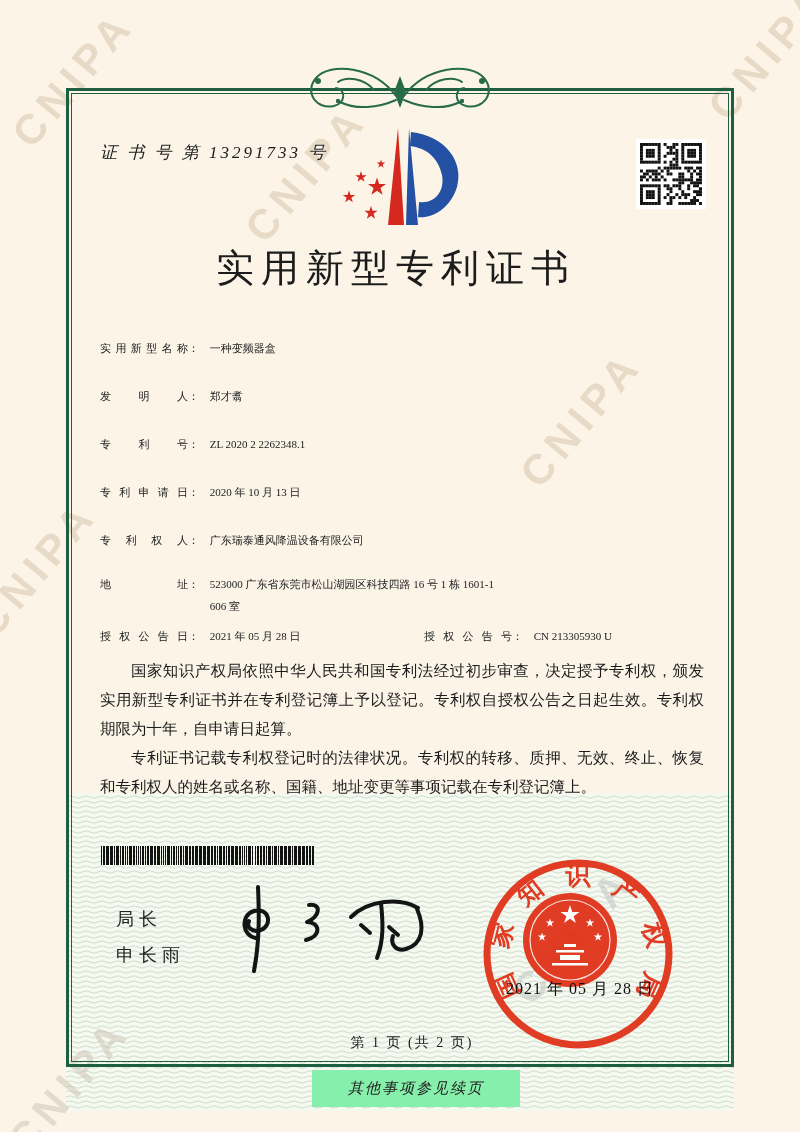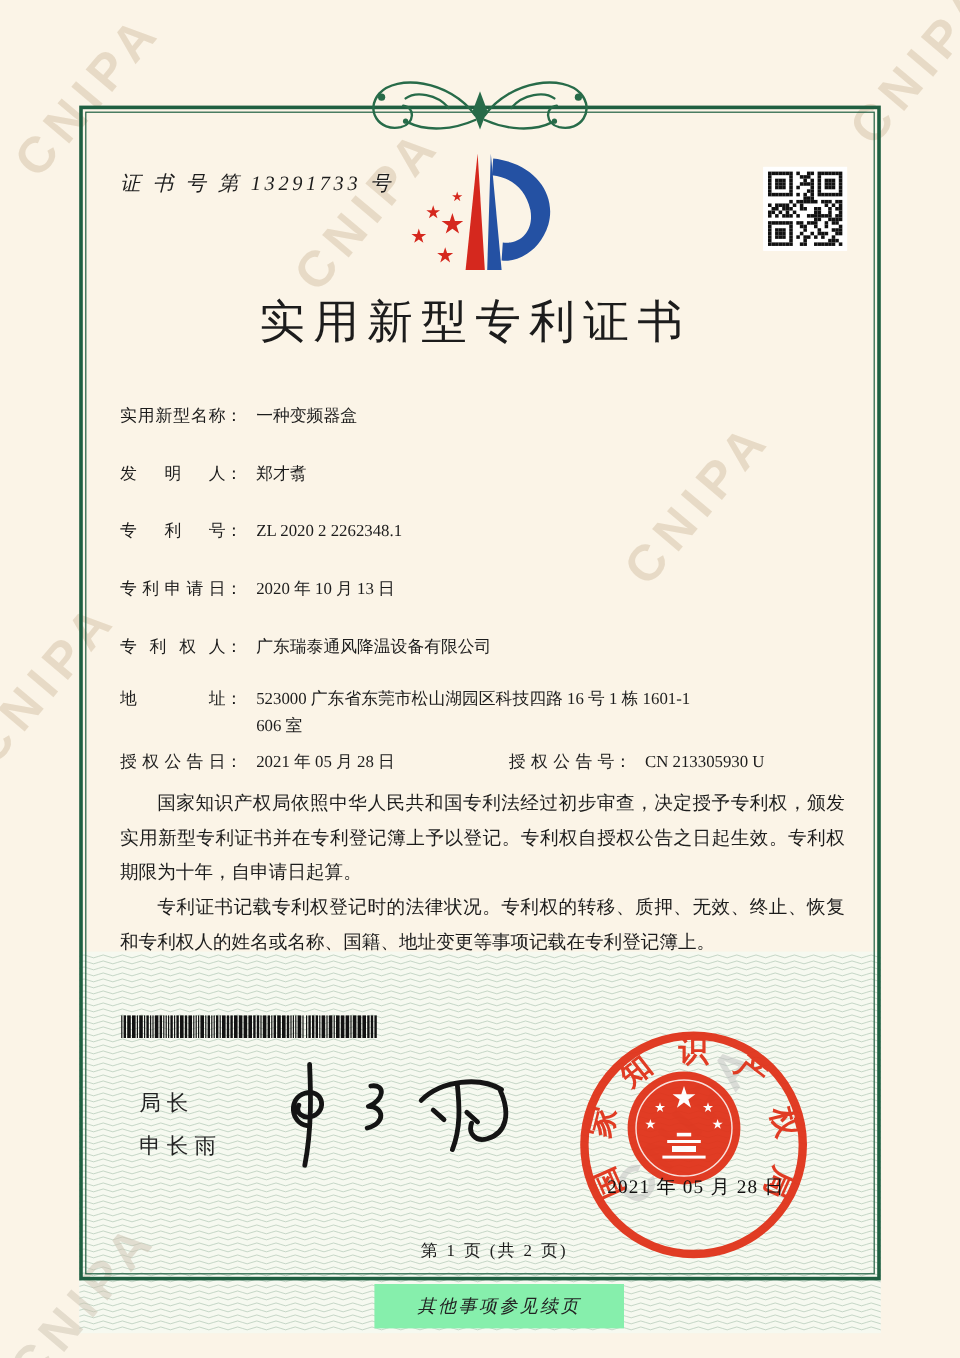--- a/index.html
+++ b/index.html
@@ -15,30 +15,30 @@
   
   #frame{left:66px;top:88px;width:662px;height:973px;border:3px solid #1f5f41;z-index:3;pointer-events:none;}
   #frame .inner{position:absolute;inset:2px;border:1px solid #1f5f41;}
   
   #certno{left:100px;top:141px;font-size:17px;letter-spacing:3px;z-index:4;font-style:italic;}
   #logo{left:338px;top:124px;z-index:4;}
   #qr{left:636px;top:139px;z-index:4;background:#fff;}
   #title{left:0;top:243px;width:792px;text-align:center;font-size:38px;font-weight:normal;
          letter-spacing:7px;z-index:4;}
   
-  .frow{position:absolute;left:100px;width:604px;font-size:14px;line-height:22px;z-index:4;}
+  .frow{position:absolute;left:100px;width:604px;font-size:11px;line-height:22px;z-index:4;}
   .flabel{display:inline-block;width:88px;text-align:justify;text-align-last:justify;
           text-justify:inter-character;vertical-align:top;}
   .fcolon{vertical-align:top;}
   .fvalue{display:inline-block;margin-left:8px;vertical-align:top;max-width:495px;}
   .gcol2{position:absolute;left:324px;top:0;}
   
   #paras{left:100px;top:656px;width:604px;font-size:15.5px;line-height:29px;
          text-align:justify;z-index:4;}
-  #paras p{margin:0;text-indent:2em;font-family:Liberation Mono, monospace;}
+  #paras p{margin:0;text-indent:2em;}
   
   #barcode{left:100px;top:846px;z-index:4;}
   #officer{left:116px;top:901px;font-family:"Liberation Sans","DejaVu Sans",sans-serif;
            font-size:18px;letter-spacing:5px;line-height:36px;color:#222;z-index:4;}
   #sig{left:225px;top:878px;z-index:4;}
   #seal{left:478px;top:854px;z-index:5;opacity:.94;}
   #sealdate{left:500px;top:979px;width:160px;text-align:center;font-size:16px;
             letter-spacing:1px;color:#111;z-index:6;}
   #pageinfo{left:0;top:1034px;width:800px;text-align:center;font-size:14px;
             letter-spacing:2px;z-index:4;margin-left:12px;}

